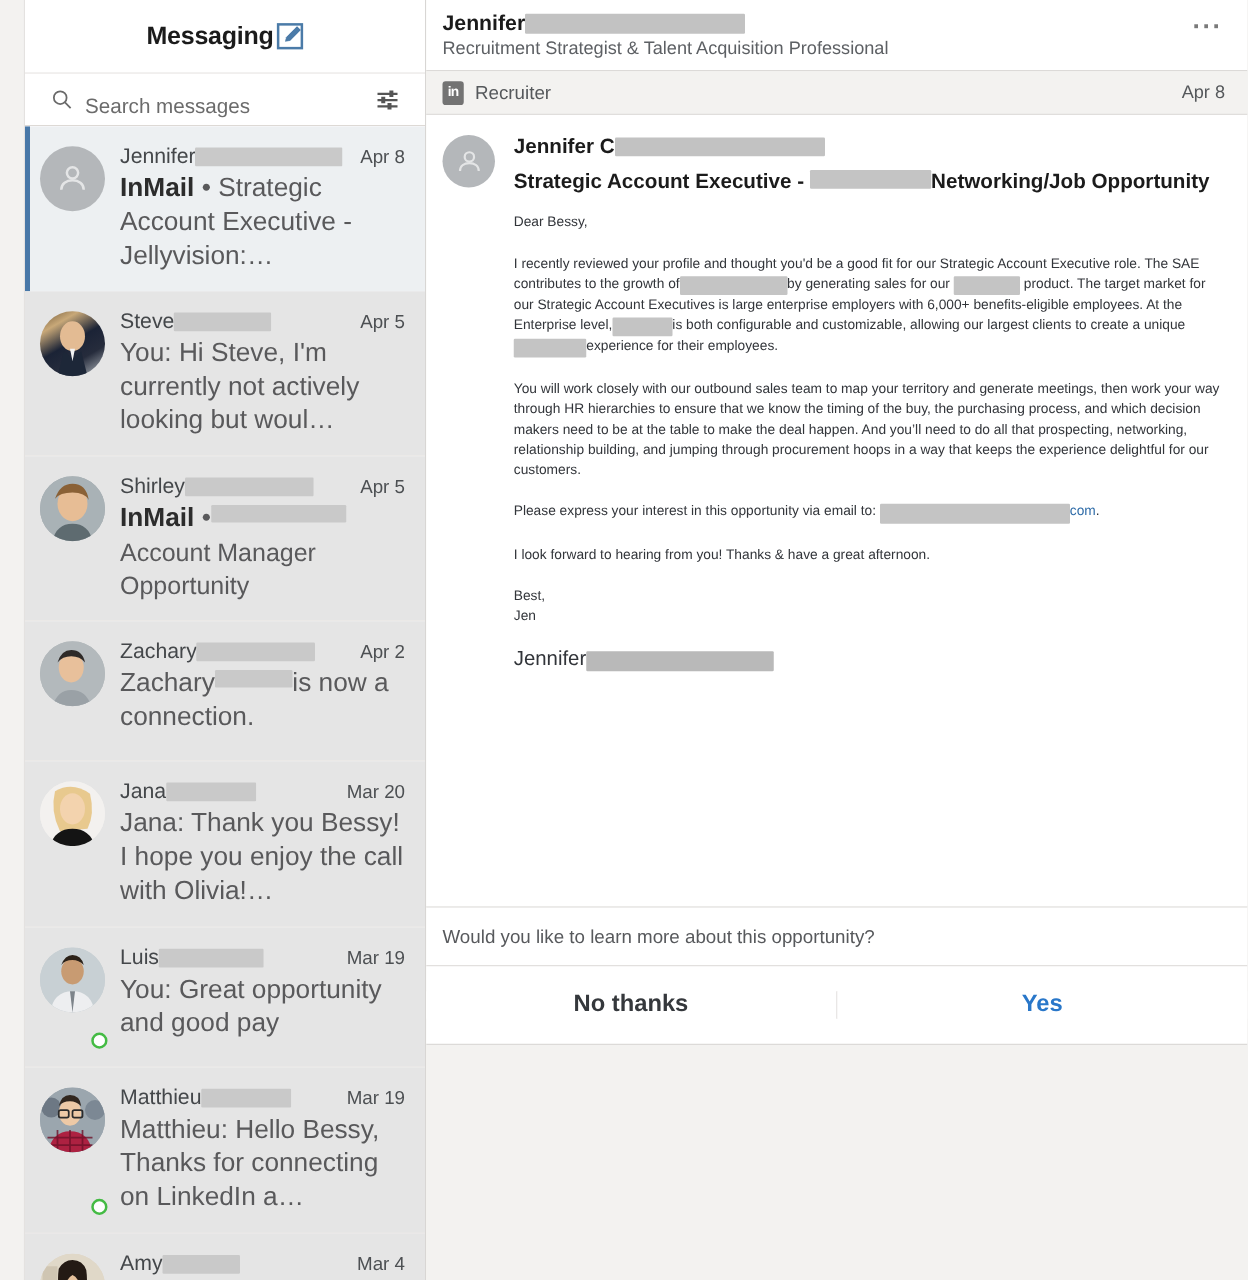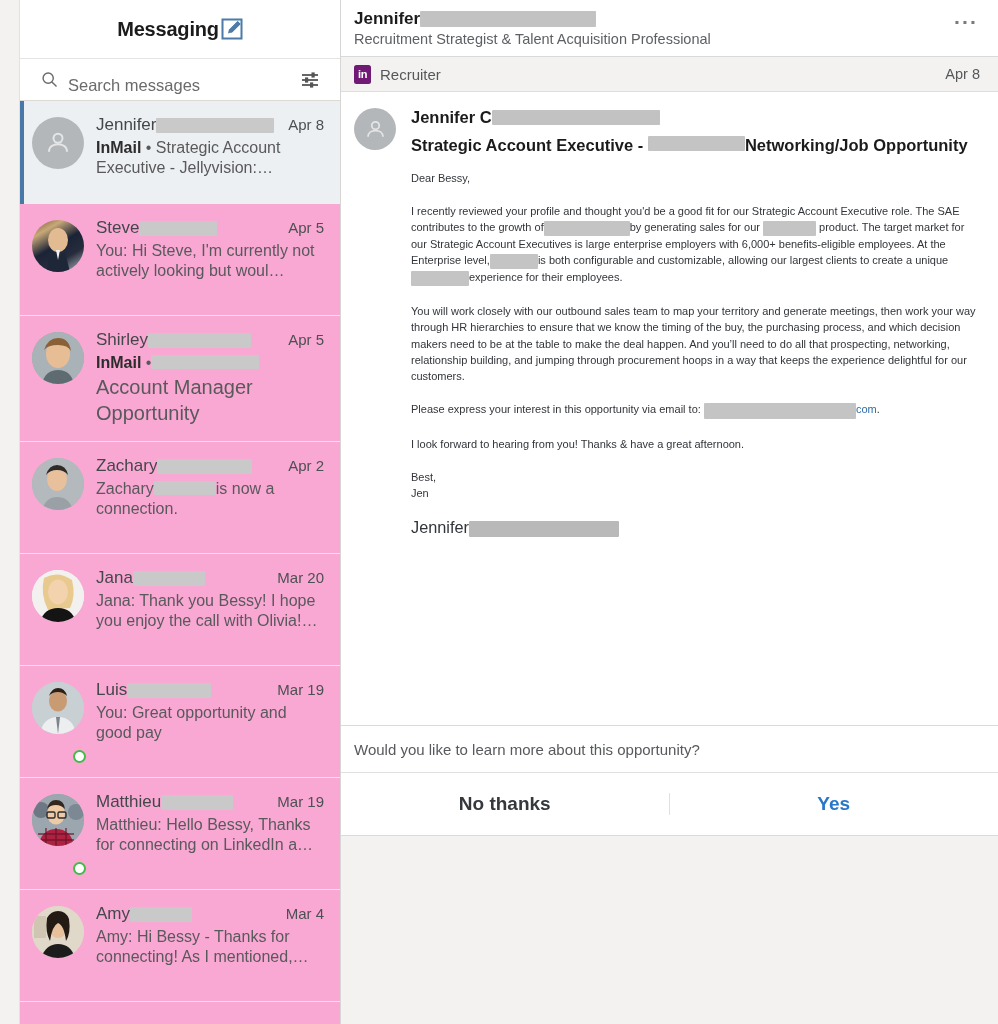--- a/index.html
+++ b/index.html
@@ -78,21 +78,21 @@
     flex: 1 1 auto;
     overflow: hidden;
     background: #fff;
   }
   .conv {
     display: flex;
     padding: 14px 12px 14px 0;
     position: relative;
     border-bottom: 1px solid #ebe9e7;
     cursor: pointer;
-    background: #f9a8d4;
+    background: #e5e5e5;
     min-height: 112px;
   }
   .conv.selected {
     background: #edf0f2;
     border-bottom: none;
   }
   .conv.selected::before {
     content: "";
     position: absolute;
     left: 0; top: 0; bottom: 0;
@@ -141,21 +141,21 @@
     height: 15px;
     line-height: 15px;
   }
   .conv-date {
     font-size: 15px;
     color: #4d5053;
     white-space: nowrap;
     flex: 0 0 auto;
   }
   .conv-snippet {
-    font-size: 16px;
+    font-size: 21px;
     color: #59595b;
     line-height: 1.28;
     margin-top: 3px;
     word-break: break-word;
   }
   .conv-snippet b { color: #2c2c2c; font-weight: bold; }
   .conv-snippet .redact-in {
     display: inline-block;
     background: #c9c9c9;
     color: transparent;
@@ -208,21 +208,21 @@
     align-items: center;
     justify-content: space-between;
     padding: 8px 18px 8px 13px;
     border-bottom: 1px solid #e0dedc;
     flex: 0 0 auto;
     height: 35px;
   }
   .rb-left { display: flex; align-items: center; gap: 9px; }
   .li-badge {
     width: 17px; height: 19px;
-    background: #701a75;
+    background: #737373;
     border-radius: 2.5px;
     color: #fff;
     font-size: 11px;
     font-weight: bold;
     display: flex; align-items: center; justify-content: center;
     font-family: "Liberation Sans", sans-serif;
     letter-spacing: -0.5px;
   }
   .rb-label { font-size: 15px; color: #55585b; }
   .rb-date { font-size: 14.5px; color: #55585b; }

